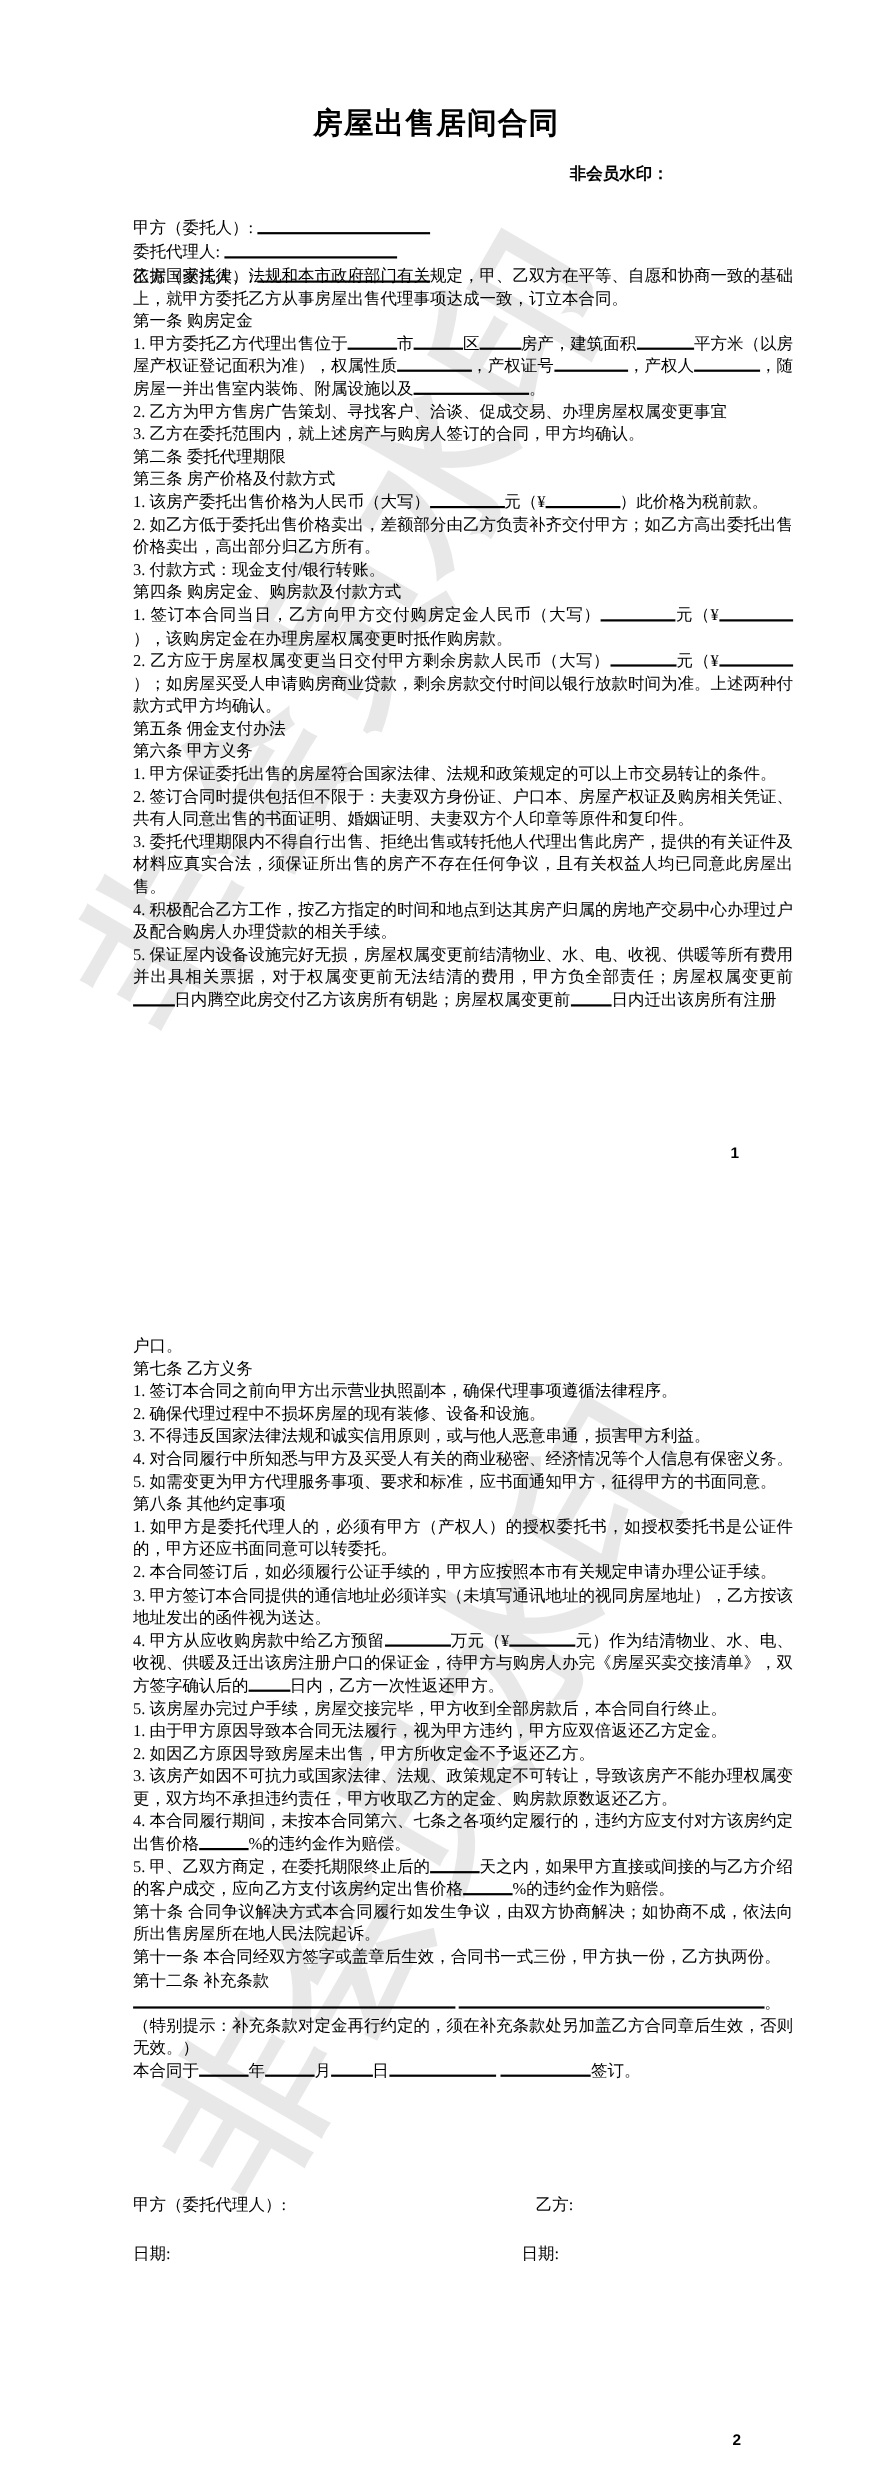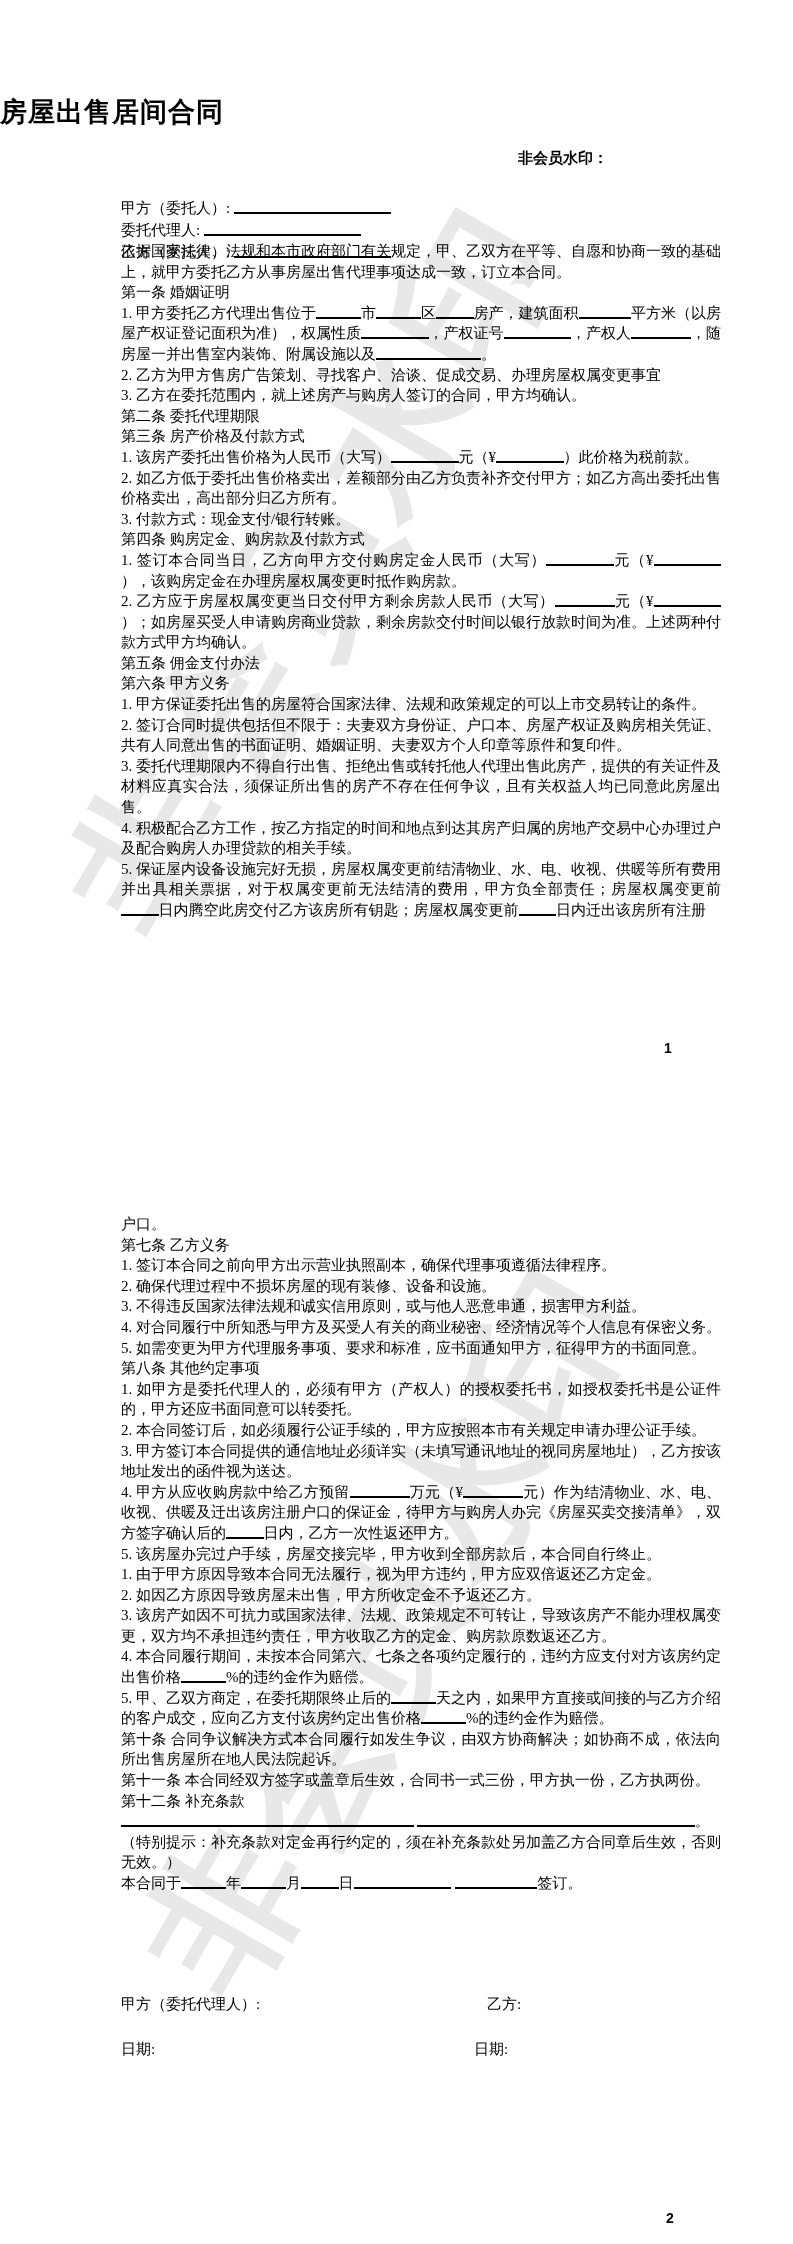--- a/index.html
+++ b/index.html
@@ -16,21 +16,21 @@
     font-weight:bold;font-size:155px;letter-spacing:6px;color:#000;opacity:0.085;
     transform:translate(-50%,-50%) rotate(-60deg);
     pointer-events:none;user-select:none;
   }
   .wm1{left:315px;top:570px;}
   .wm2{left:390px;top:1630px;}
   .content{position:relative;z-index:1;}
   
   .title{
     position:absolute;left:0;top:94px;width:793px;margin:0;
-    font-size:27px;font-weight:bold;
+    text-align:center;font-size:27px;font-weight:bold;
     font-family:"Liberation Sans","DejaVu Sans",sans-serif;letter-spacing:1px;
   }
   .contract-no{
     position:absolute;left:518px;top:149px;
     font-size:15px;font-weight:bold;
     font-family:"Liberation Sans","DejaVu Sans",sans-serif;
   }
   
   .parties{position:absolute;left:121px;top:177px;width:610px;font-size:15px;line-height:22px;margin-top:20px;}
   .parties p{margin:0;}
@@ -78,21 +78,21 @@
 
         <p>委托代理人:  <span class="blank" style="width: 157.5px;"></span></p>
 
         <p>乙方（受托人）: <span class="blank" style="width: 157.5px;"></span></p>
       </div>
 
     <div class="body p1">
 
         <p>依据国家法律、法规和本市政府部门有关规定，甲、乙双方在平等、自愿和协商一致的基础上，就甲方委托乙方从事房屋出售代理事项达成一致，订立本合同。</p>
 
-        <p>第一条 婚姻证明</p>
+        <p>第一条 购房定金</p>
 
         <p>1. 甲方委托乙方代理出售位于<span class="blank" style="width: 45px;"></span>市<span class="blank" style="width: 45px;"></span>区<span class="blank" style="width: 37.5px;"></span>房产，建筑面积<span class="blank" style="width: 52.5px;"></span>平方米（以房屋产权证登记面积为准），权属性质<span class="blank" style="width: 67.5px;"></span>，产权证号<span class="blank" style="width: 67.5px;"></span>，产权人<span class="blank" style="width: 60px;"></span>，随房屋一并出售室内装饰、附属设施以及<span class="blank" style="width: 105px;"></span>。</p>
 
         <p>2. 乙方为甲方售房广告策划、寻找客户、洽谈、促成交易、办理房屋权属变更事宜</p>
 
         <p>3. 乙方在委托范围内，就上述房产与购房人签订的合同，甲方均确认。</p>
 
         <p>第二条 委托代理期限</p>
 
 

